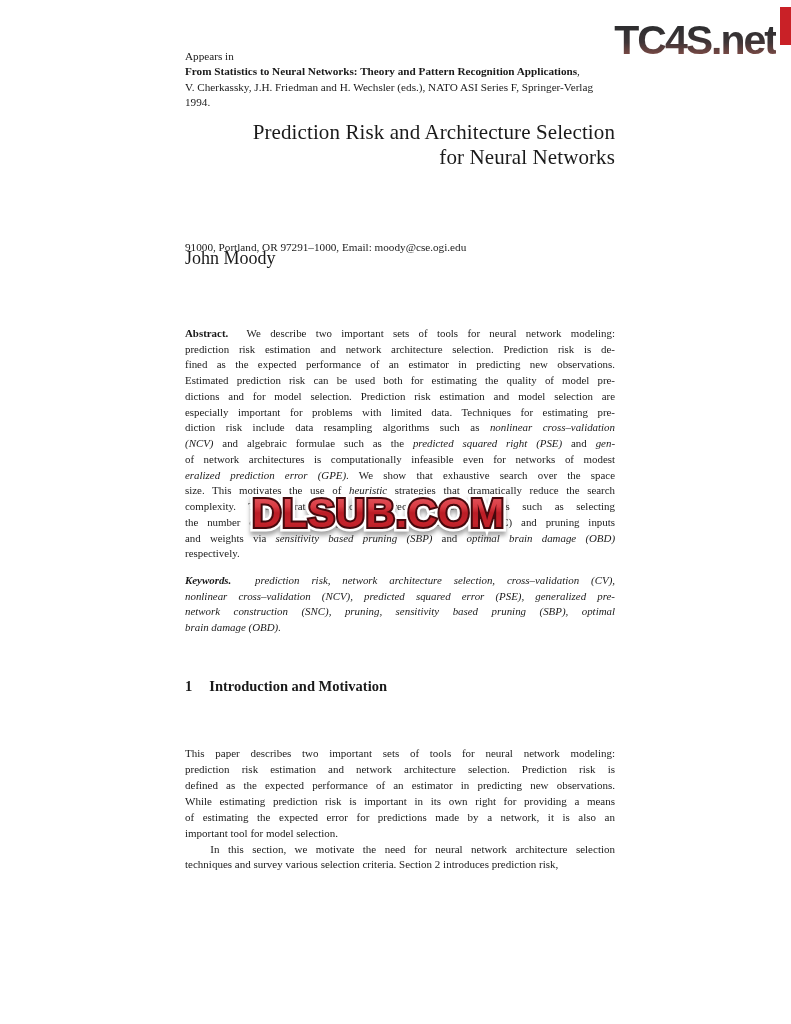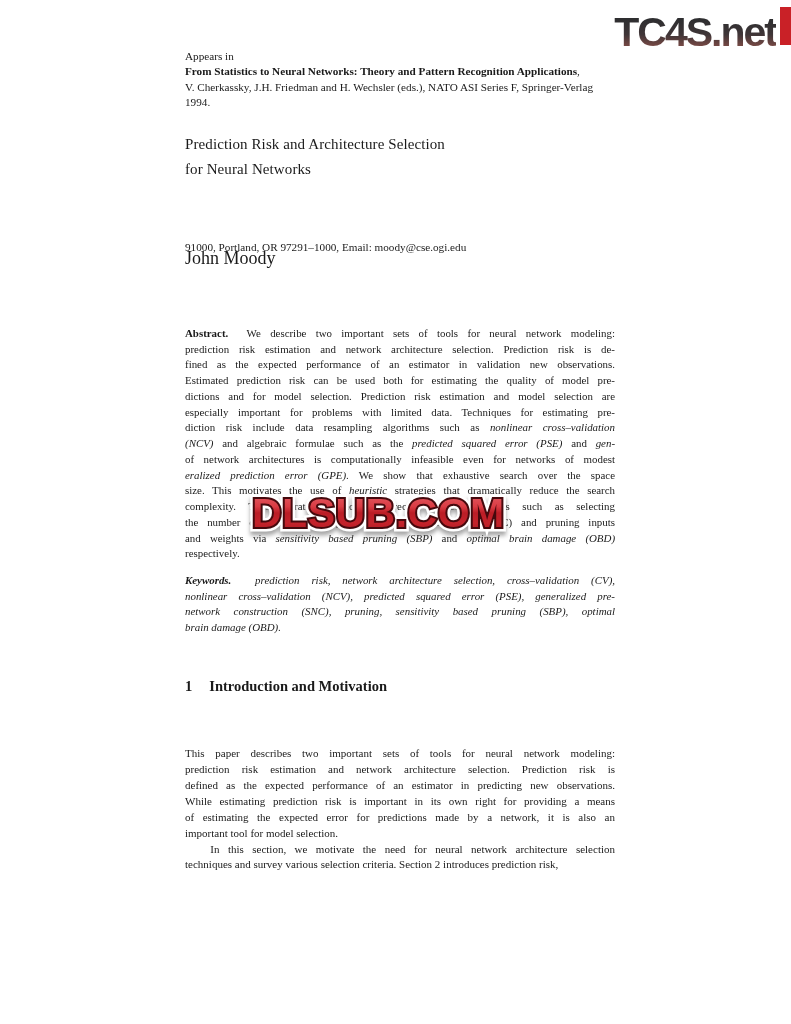--- a/index.html
+++ b/index.html
@@ -15,33 +15,33 @@
   .block { position: absolute; left: 185px; width: 430px; }
 
   
   .jline { text-align: justify; text-align-last: justify; overflow: hidden; }
   .jline.last { text-align-last: left; }
   .hline { text-align: left; white-space: nowrap; }
   .hline.last { }
   .hline b { font-weight: bold; }
 
   .cite-header { top: 49px; font-size: 11.2px; line-height: 15.4px; }
-  .title { top: 132px; font-size: 15px; line-height: 24.5px; font-weight: 400; letter-spacing: 0.1px; }
+  .title { top: 120px; font-size: 21px; line-height: 24.5px; font-weight: 400; letter-spacing: 0.1px; text-align: right; }
   .author { top: 204px; font-size: 18px; margin-top: 44px; }
   .affil { top: 239px; font-size: 11.2px; line-height: 16.4px; }
   .abstract { top: 326px; font-size: 10.9px; line-height: 15.73px; font-family: Liberation Serif, serif; }
   .keywords { top: 573px; font-size: 10.9px; line-height: 15.73px; font-style: italic; }
   .sec-heading { top: 678px; font-size: 14.5px; font-weight: bold; }
   .sec-heading .sec-title { margin-left: 17px; }
   .bodytext { top: 746px; font-size: 11px; line-height: 15.92px; }
 
   
   .wm-top { position: absolute; top: 4px; left: 585px; width: 206px; height: 44px; }
   .wm-top-text {
-    position: absolute; right: 15px; top: 8px;
+    position: absolute; right: 15px; top: 16px;
     font-family: "Liberation Sans", "DejaVu Sans", sans-serif;
     font-weight: 700; font-size: 41px; line-height: 41px; letter-spacing: -2px;
     background: linear-gradient(180deg, #2e2e30 18%, #3f3537 55%, #7a4a45 85%, #8a5a52 100%);
     -webkit-background-clip: text; background-clip: text; color: transparent;
     white-space: nowrap;
   }
   .wm-top-bar { position: absolute; right: 0; top: 3px; width: 11px; height: 38px; background: #c92127; }
 
   
   .wm-mid {
@@ -97,26 +97,26 @@
 
   <div class="block author">John Moody</div>
 
   <div class="block affil">
       <div class="jline last"><span>91000, Portland, OR 97291–1000, Email: moody@cse.ogi.edu</span></div>
     </div>
 
   <div class="block abstract">
       <div class="jline"><b>Abstract.</b><span>&nbsp; We describe two important sets of tools for neural network modeling:</span></div>
       <div class="jline"><span>prediction risk estimation and network architecture selection. Prediction risk is de-</span></div>
-      <div class="jline"><span>fined as the expected performance of an estimator in validation new observations.</span></div>
+      <div class="jline"><span>fined as the expected performance of an estimator in predicting new observations.</span></div>
       <div class="jline"><span>Estimated prediction risk can be used both for estimating the quality of model pre-</span></div>
       <div class="jline"><span>dictions and for model selection. Prediction risk estimation and model selection are</span></div>
       <div class="jline"><span>especially important for problems with limited data. Techniques for estimating pre-</span></div>
       <div class="jline"><span>diction risk include data resampling algorithms such as </span><i>nonlinear cross–validation</i></div>
-      <div class="jline"><i>(NCV)</i><span> and algebraic formulae such as the </span><i>predicted squared error (PSE)</i><span> and </span><i>gen-</i></div>
+      <div class="jline"><i>(NCV)</i><span> and algebraic formulae such as the </span><i>predicted squared right (PSE)</i><span> and </span><i>gen-</i></div>
       <div class="jline"><span>of network architectures is computationally infeasible even for networks of modest</span></div>
       <div class="jline"><i>eralized prediction error (GPE)</i><span>. We show that exhaustive search over the space</span></div>
       <div class="jline"><span>size. This motivates the use of </span><i>heuristic</i><span> strategies that dramatically reduce the search</span></div>
       <div class="jline"><span>complexity. These strategies include directed search methods such as selecting</span></div>
       <div class="jline"><span>the number of nodes via sequential network construction (SNC) and pruning inputs</span></div>
       <div class="jline"><span>and weights via </span><i>sensitivity based pruning (SBP)</i><span> and </span><i>optimal brain damage (OBD)</i></div>
       <div class="jline last"><span>respectively.</span></div>
     </div>
 
   <div class="block keywords">

